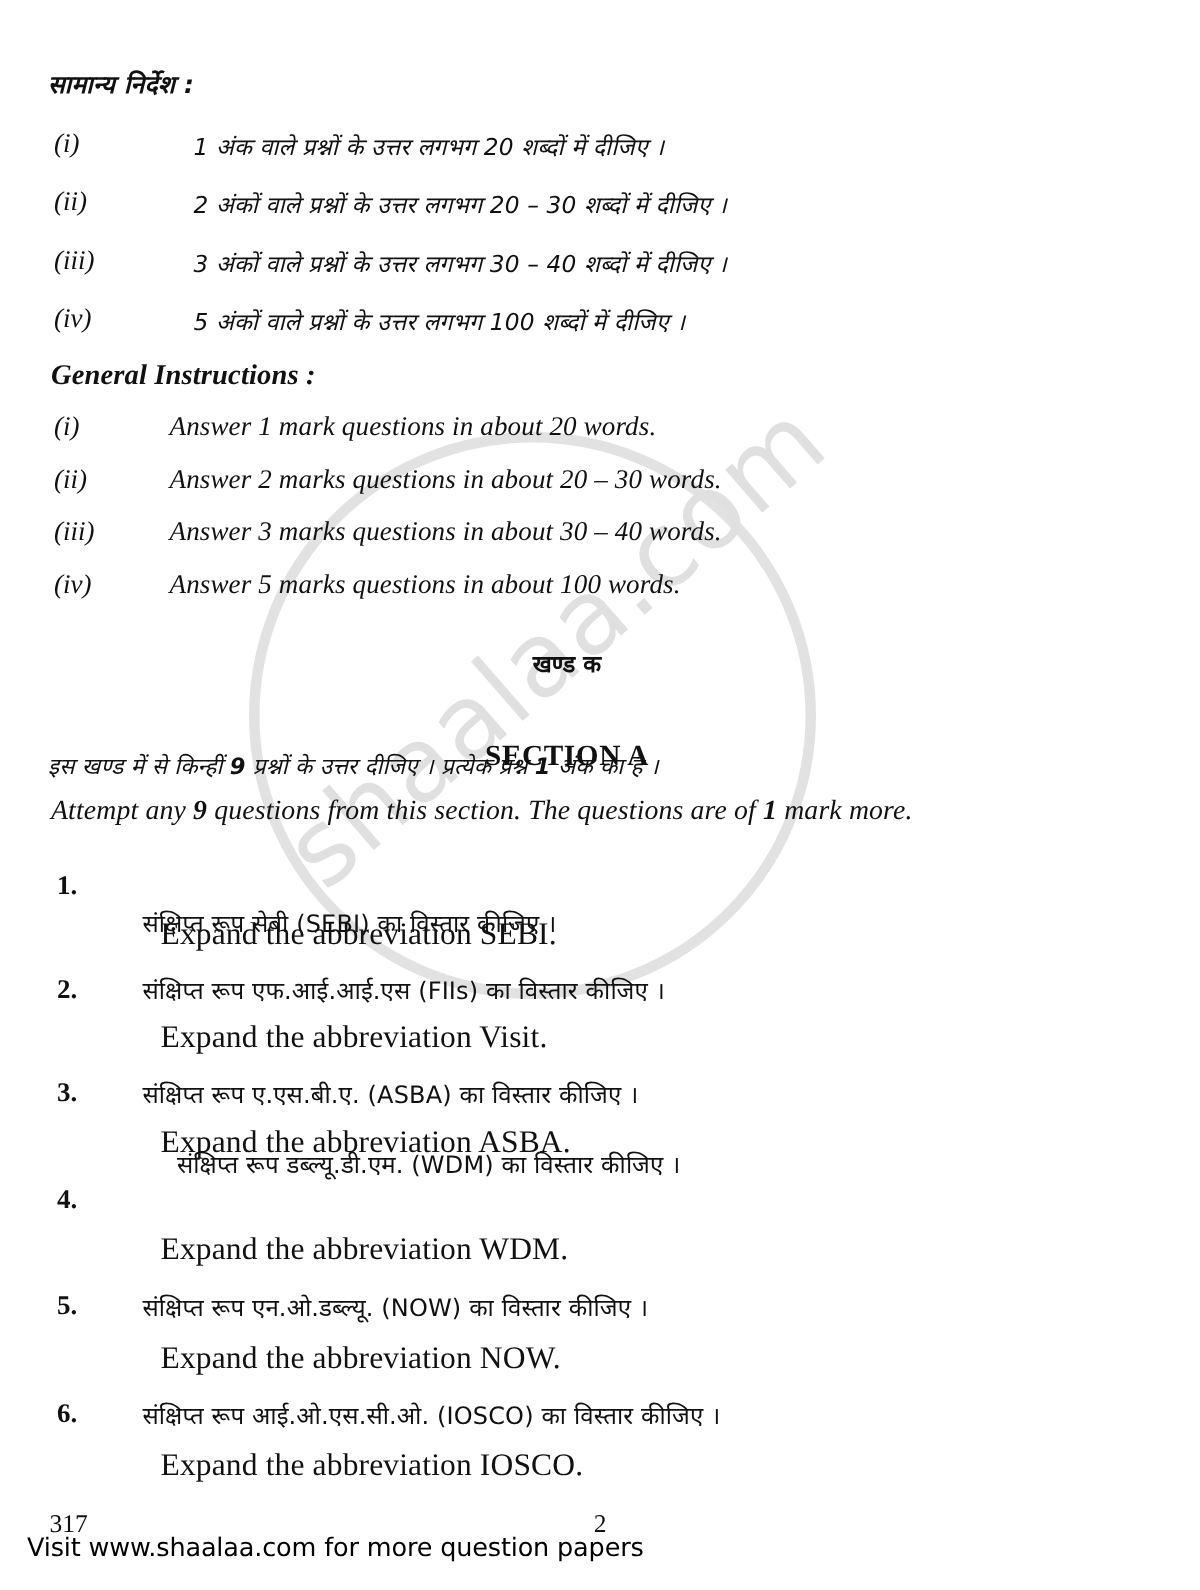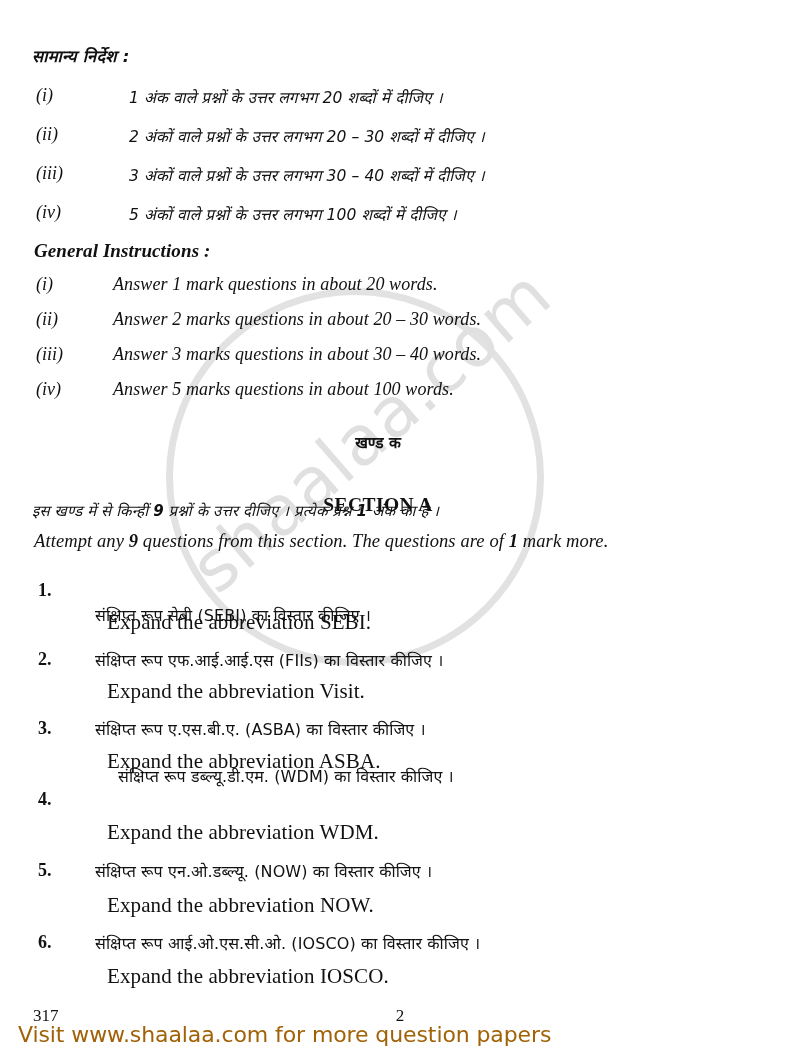--- a/index.html
+++ b/index.html
@@ -198,22 +198,22 @@
     width: 800px;
     text-align: center;
     font-size: 17px;
     z-index: 3;
   }
   .footer-banner {
     position: absolute;
     left: 18px;
     top: 1022px;
     font-family: "DejaVu Sans", sans-serif;
-    font-size: 22px;
-    color: #a16207;
+    font-size: 17px;
+    color: #000000;
     white-space: nowrap;
     z-index: 4;
     letter-spacing: -.1px;
   }
 </style>
 </head>
 <body>
 
 <div class="page">
 

